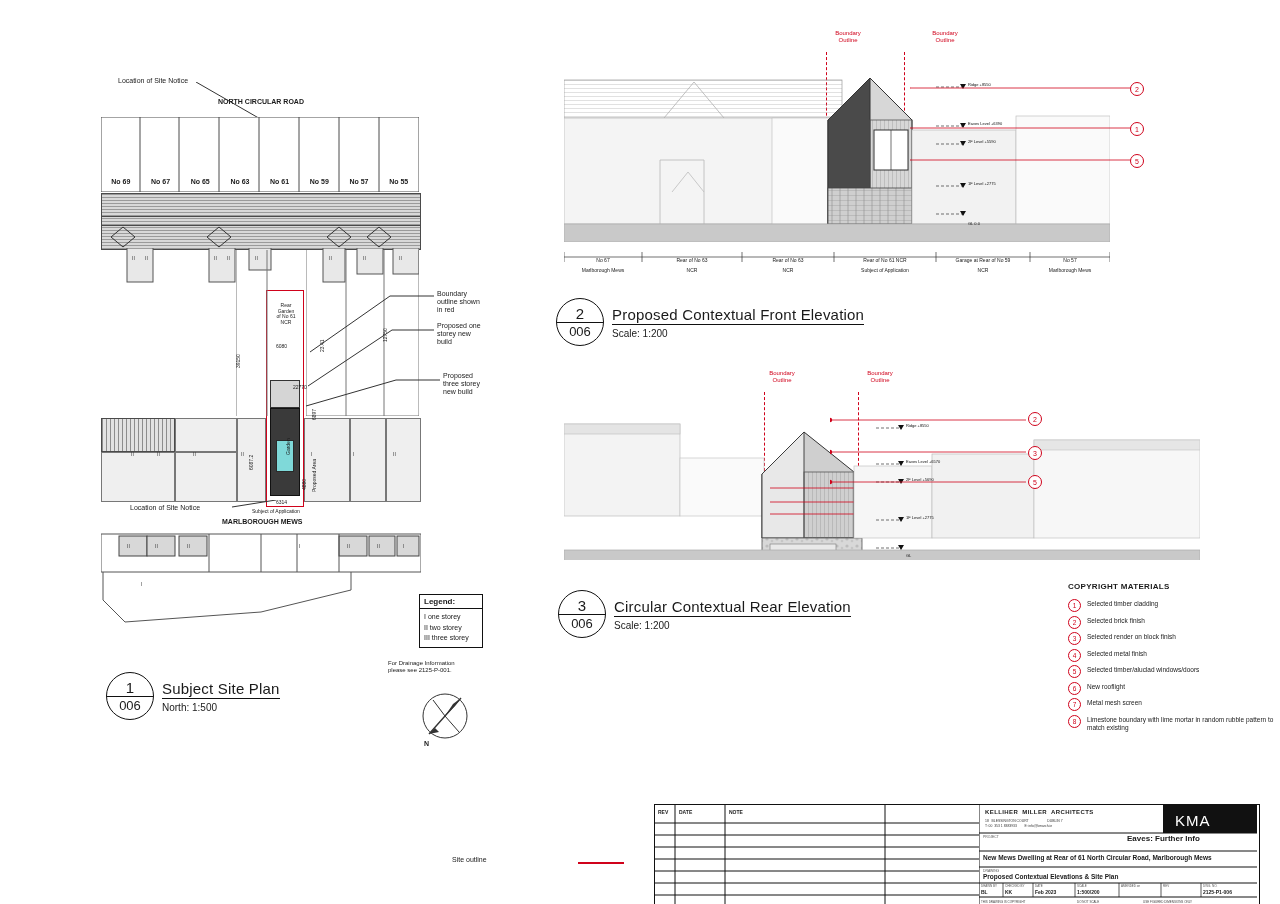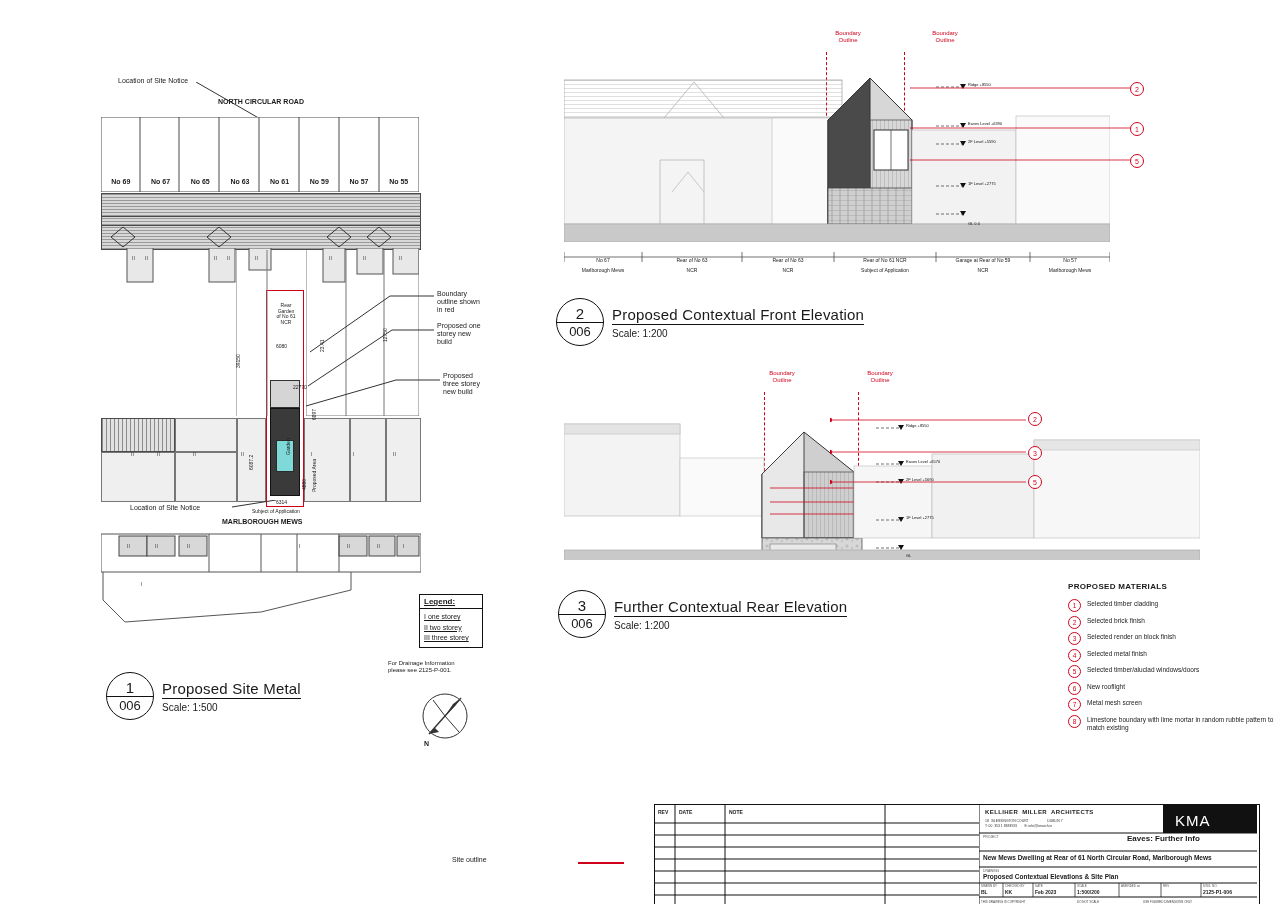--- a/index.html
+++ b/index.html
@@ -25,21 +25,21 @@
 
   
   .hatchgrey{background:
      repeating-linear-gradient(0deg,#9a9a9a 0 1px,transparent 1px 3px),#d8d8d8;}
   .vhatch{background:
      repeating-linear-gradient(90deg,#8d8d8d 0 1px,transparent 1px 4px),#e2e2e2;}
   .blk{border:1px solid #4a4a4a;}
   .lightblk{border:1px solid #777;background:#efefef;}
 
   
-  .legend{border:1px solid #111;background:#fff;text-decoration:underline;}
+  .legend{border:1px solid #111;background:#fff;}
   .legend-h{border-bottom:1px solid #111;font-weight:bold;font-size:8px;padding:2px 4px;}
   .legend-b{padding:3px 4px;font-size:7px;line-height:1.5;}
 
   
   .mat-row{display:flex;align-items:flex-start;gap:6px;margin-bottom:3.5px;}
   .mat-num{width:11px;height:11px;border:1px solid #d0021b;border-radius:50%;
            color:#d0021b;font-size:6.5px;display:flex;align-items:center;justify-content:center;flex:none;}
   .mat-txt{font-size:6.5px;line-height:1.25;padding-top:1px;}
 
   
@@ -269,22 +269,22 @@
     <div class="abs t bold" style="left:9px;top:52px;">N</div>
   </div>
 
   <div class="abs dwg-title" style="left:106px;top:672px;">
     <div class="dwg-num">
       <div class="n">1</div>
       <div class="sep"></div>
       <div class="s">006</div>
     </div>
     <div class="dwg-label">
-      <div class="main">Proposed Site Metal</div>
-      <div class="scale">Scale: 1:500</div>
+      <div class="main">Subject Site Plan</div>
+      <div class="scale">North: 1:500</div>
     </div>
   </div>
 
   <div class="abs t" style="left:452px;top:856px;">Site outline</div>
   <div class="abs" style="left:578px;top:862px;width:46px;height:2px;background:#d0021b;"></div>
 </div>
 
 <div class="abs" style="left:540px;top:20px;width:720px;height:330px;">
 
   <div class="abs t6 red center" style="left:278px;top:10px;width:60px;">Boundary
@@ -506,28 +506,28 @@
   <div class="abs cal" style="left:488px;top:86px;">3</div>
   <div class="abs cal" style="left:488px;top:115px;">5</div>
 
   <div class="abs dwg-title" style="left:18px;top:230px;">
     <div class="dwg-num">
       <div class="n">3</div>
       <div class="sep"></div>
       <div class="s">006</div>
     </div>
     <div class="dwg-label">
-      <div class="main">Further Contextual Rear Elevation</div>
+      <div class="main">Circular Contextual Rear Elevation</div>
       <div class="scale">Scale: 1:200</div>
     </div>
   </div>
 </div>
 
 <div class="abs" style="left:1068px;top:582px;width:210px;">
-  <div class="t bold" style="font-size:8px;letter-spacing:.3px;margin-bottom:8px;">PROPOSED MATERIALS</div>
+  <div class="t bold" style="font-size:8px;letter-spacing:.3px;margin-bottom:8px;">COPYRIGHT MATERIALS</div>
 
   <div class="mat-row">
     <div class="mat-num">1</div>
     <div class="mat-txt">Selected timber cladding</div>
   </div>
   <div class="mat-row">
     <div class="mat-num">2</div>
     <div class="mat-txt">Selected brick finish</div>
   </div>
   <div class="mat-row">

